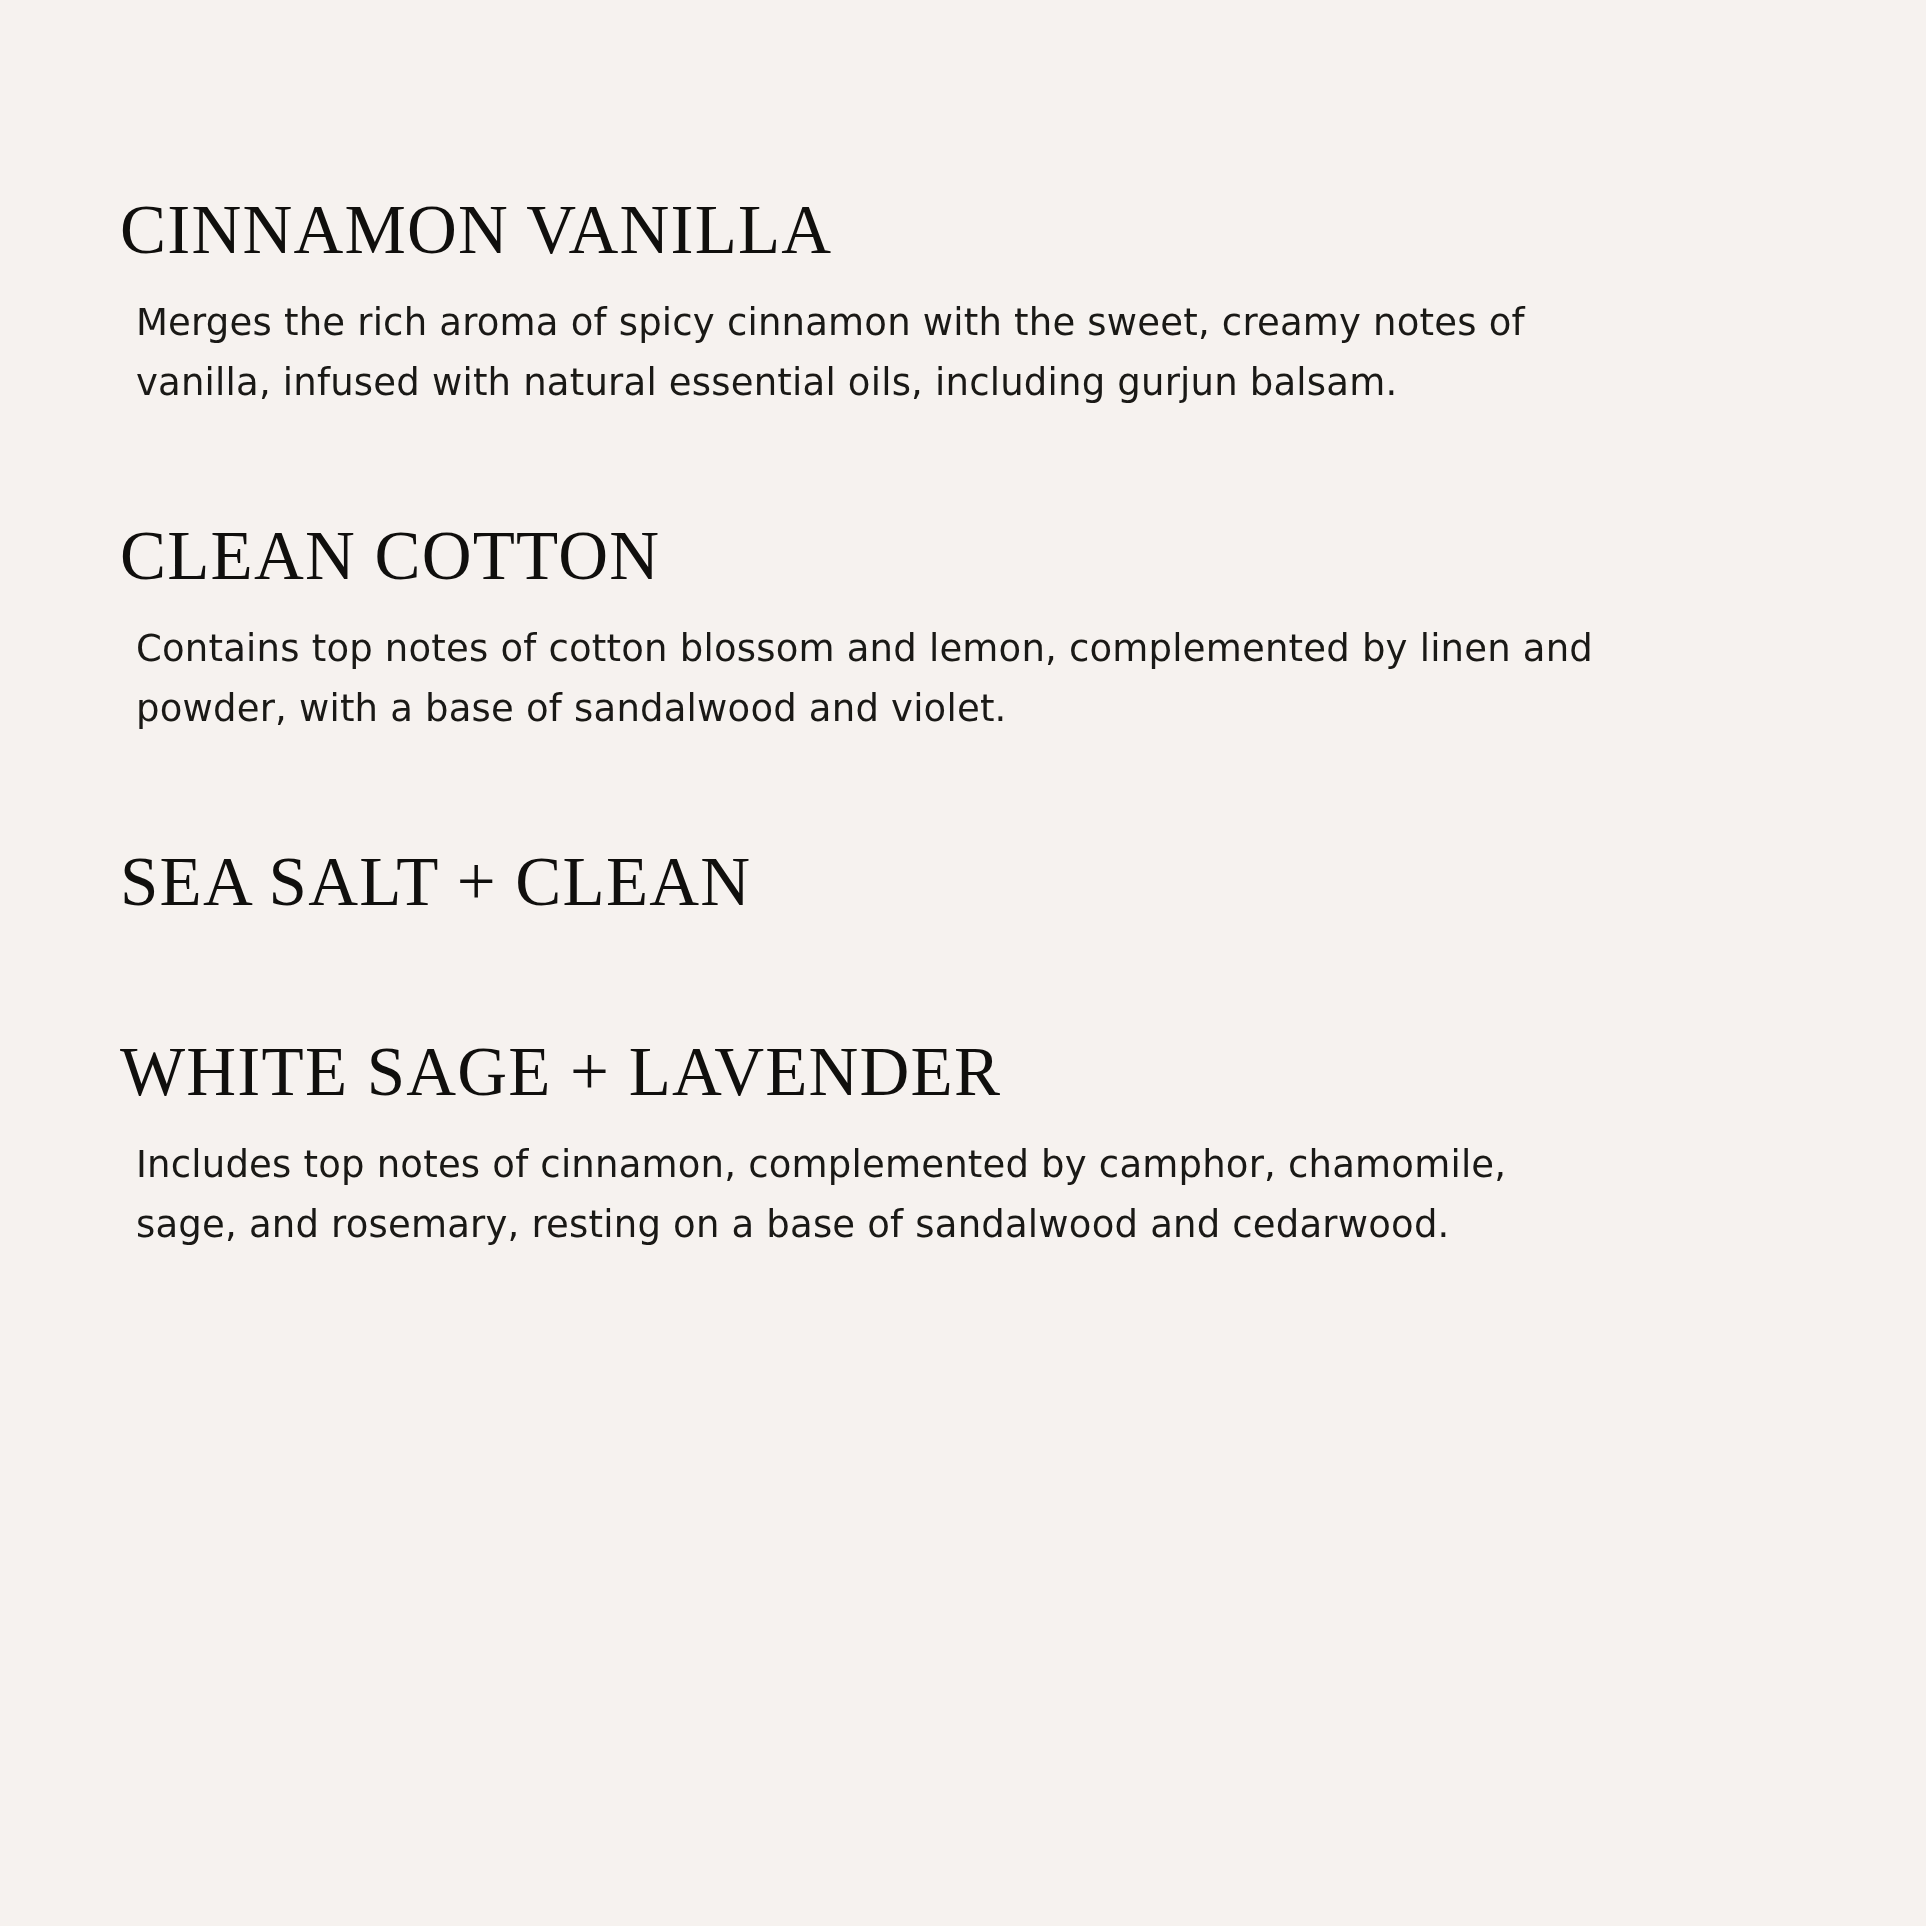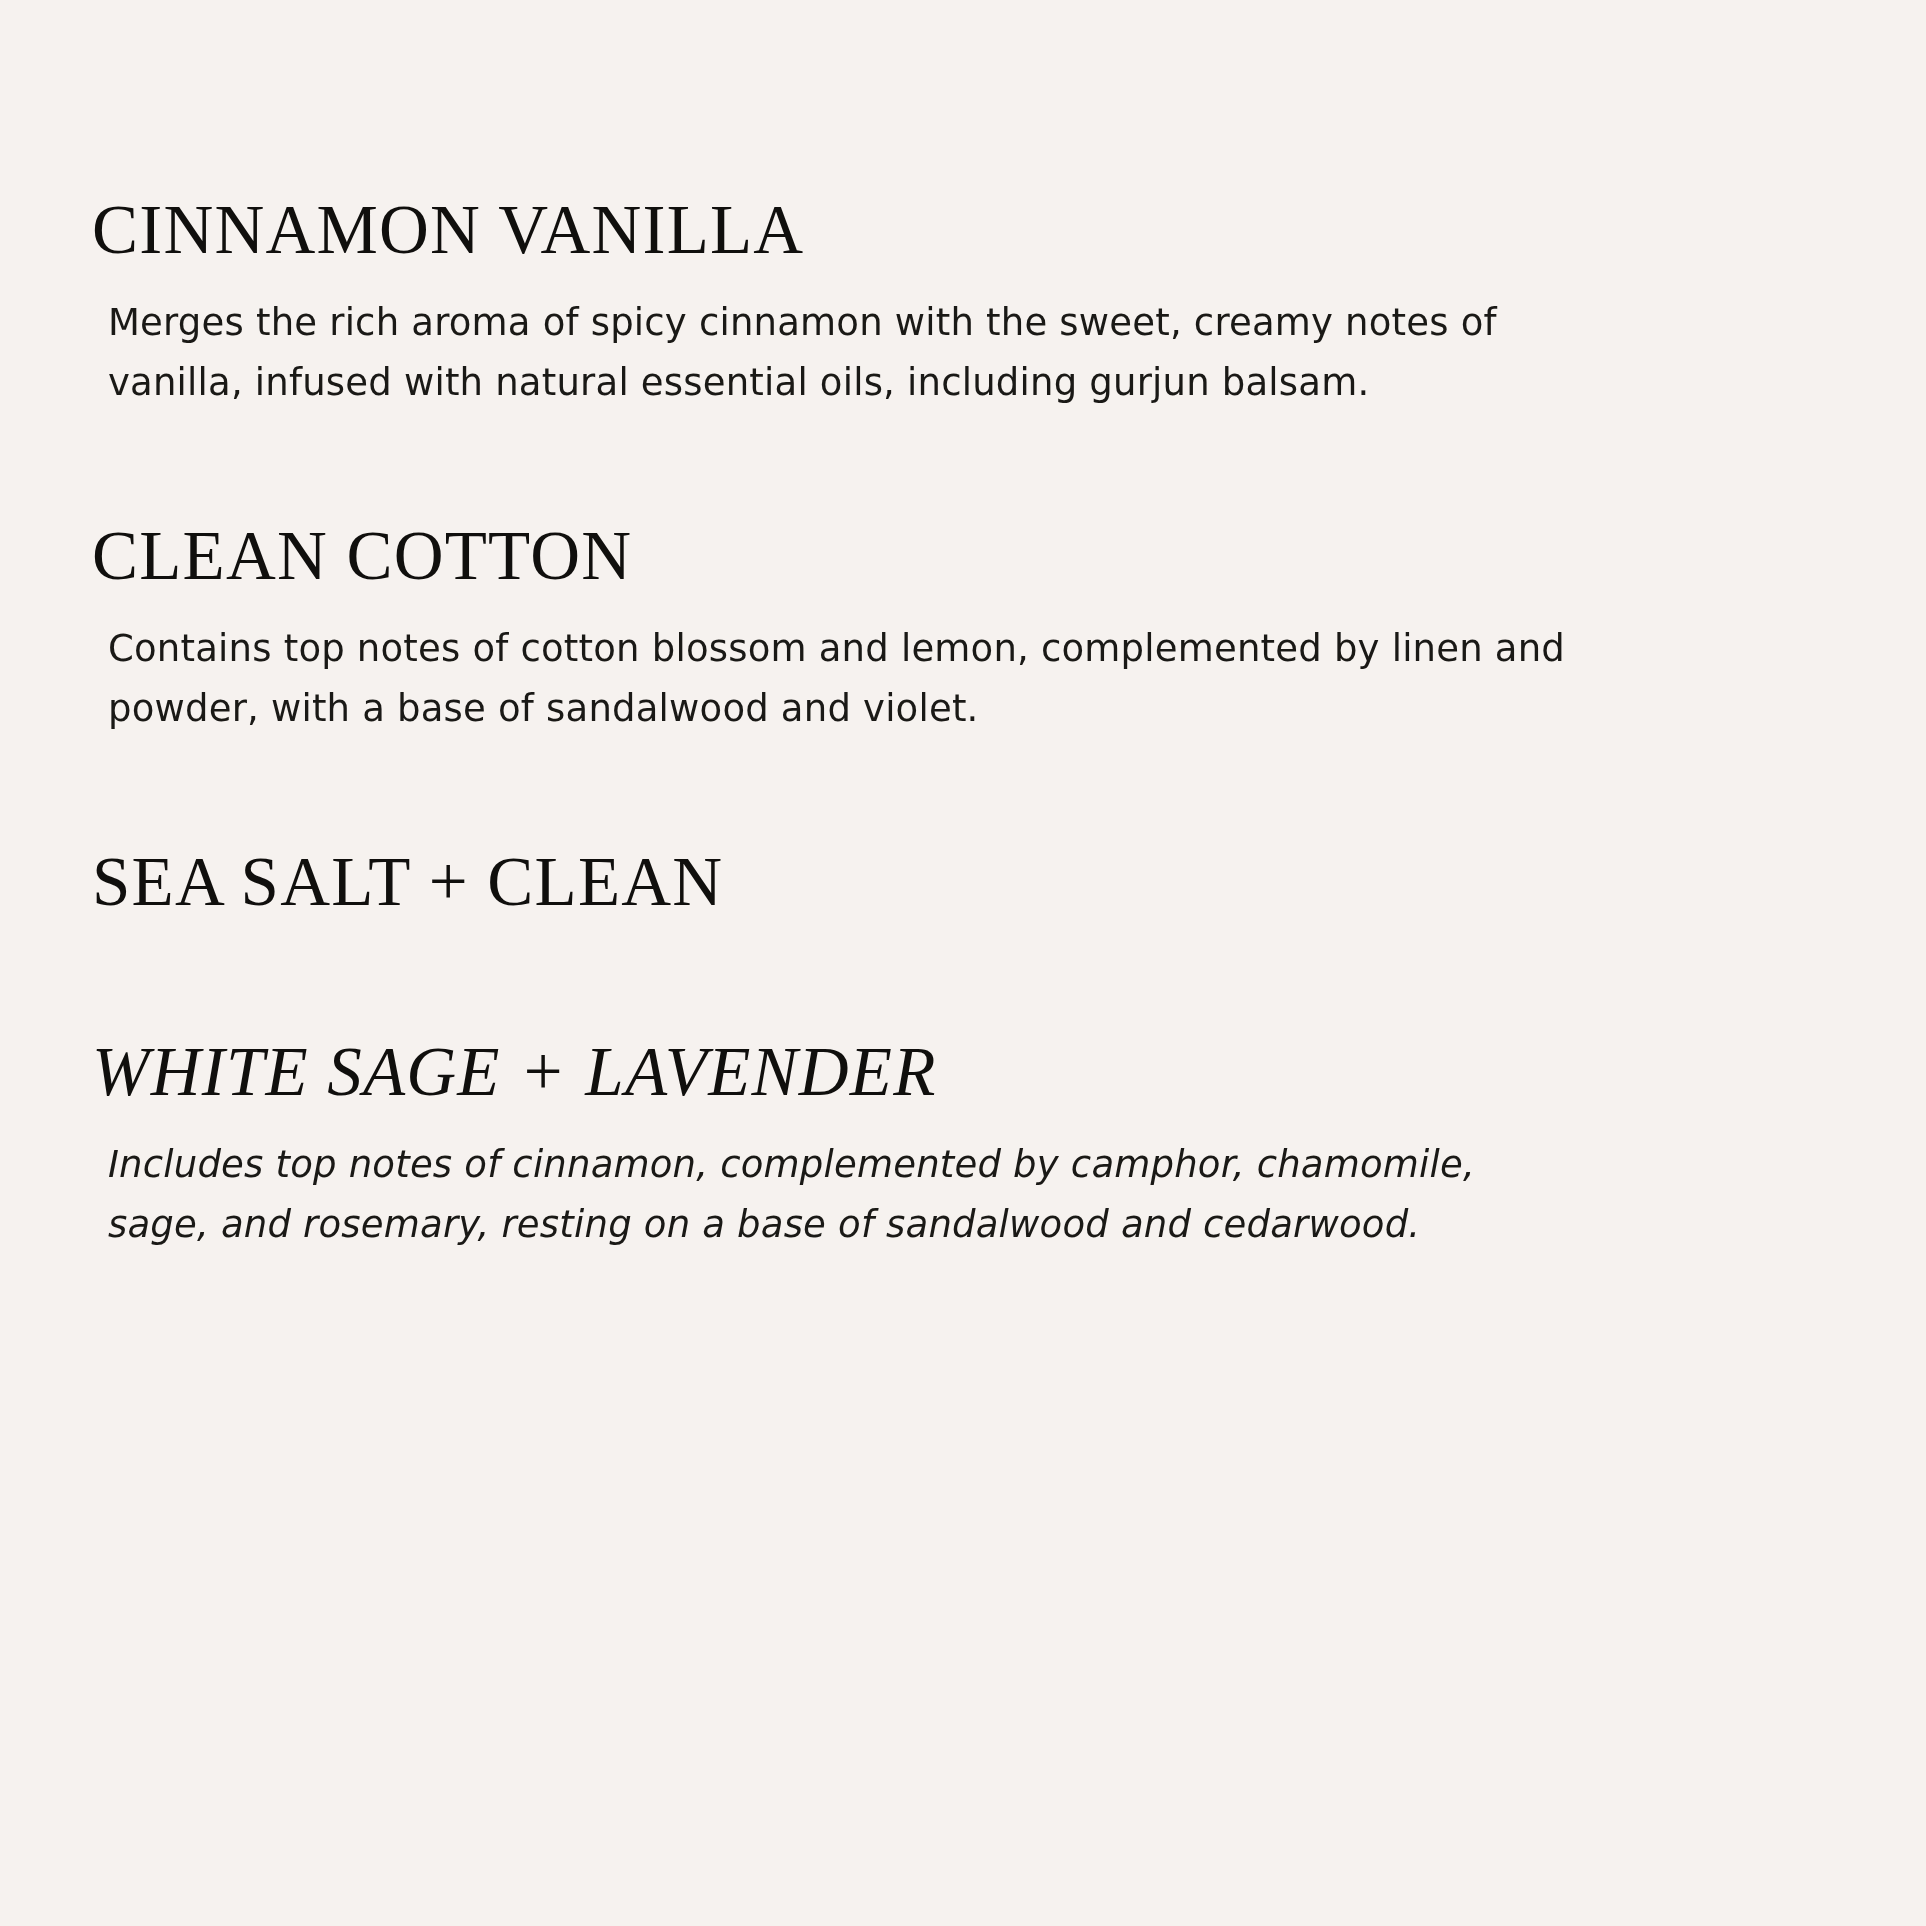--- a/index.html
+++ b/index.html
@@ -11,30 +11,29 @@
     height: 1927px;
     background: #f6f2ef;
     font-family: "Liberation Sans", sans-serif;
     -webkit-font-smoothing: antialiased;
   }
   .page {
     box-sizing: border-box;
     width: 1927px;
     height: 1419px;
     background: #f6f2ef;
-    padding: 194px 228px 0 92px;
+    padding: 194px 228px 0 120px;
     display: flex;
     flex-direction: column;
   }
   .scent-block {
     margin-bottom: 91px;
   }
   .scent-block:last-child {
     margin-bottom: 0;
-    font-style: italic;
   }
   .scent-title {
     font-family: "Liberation Serif", serif;
     font-size: 69px;
     line-height: 1.06;
     letter-spacing: 1.2px;
     color: #100f0d;
     font-weight: 400;
     margin: 0 0 26px 0;
     white-space: nowrap;

